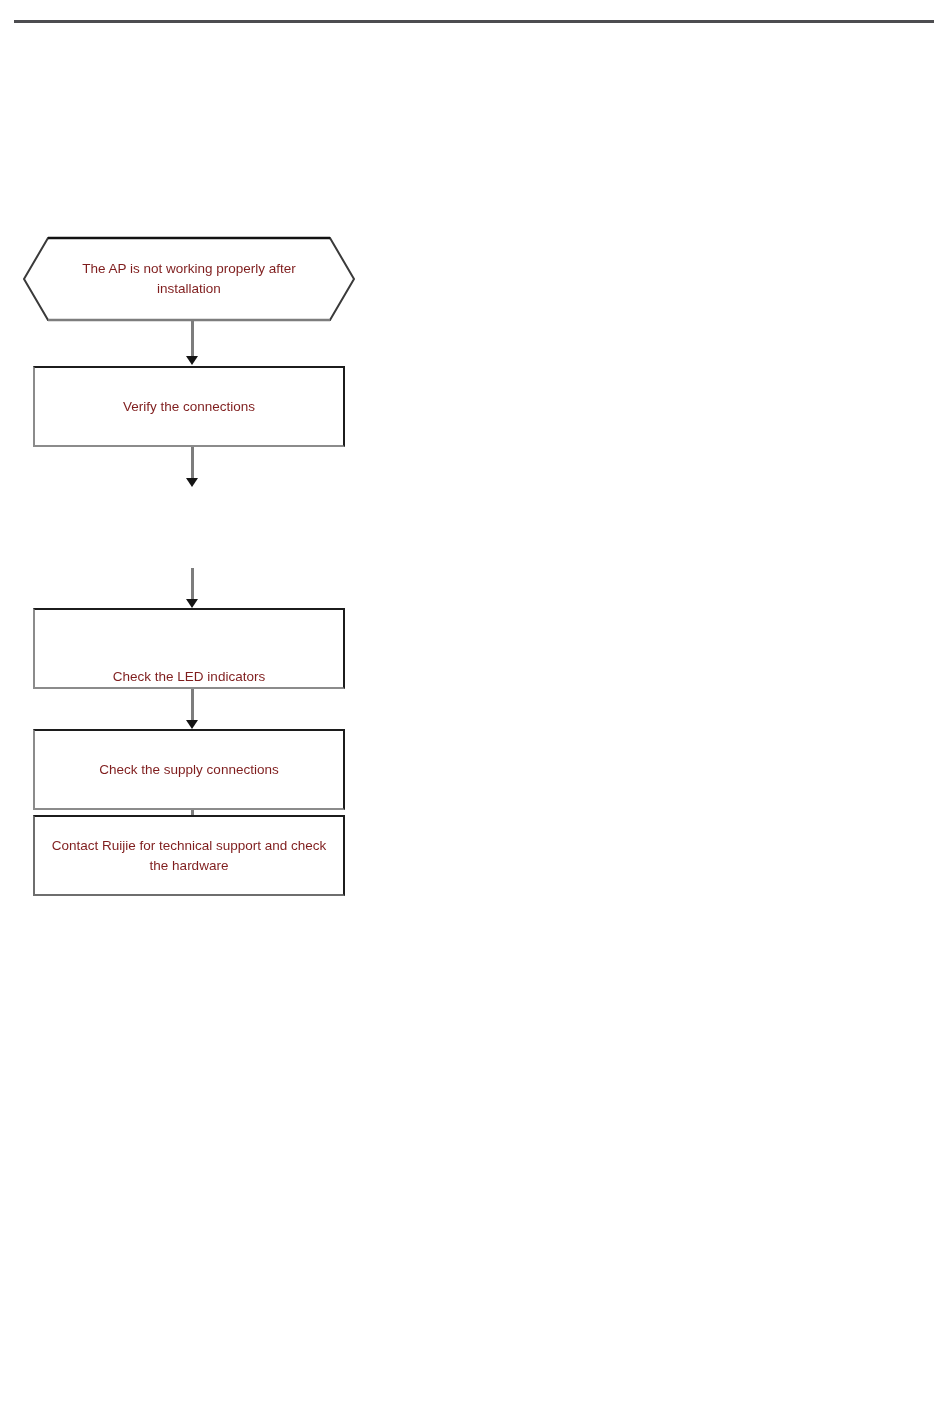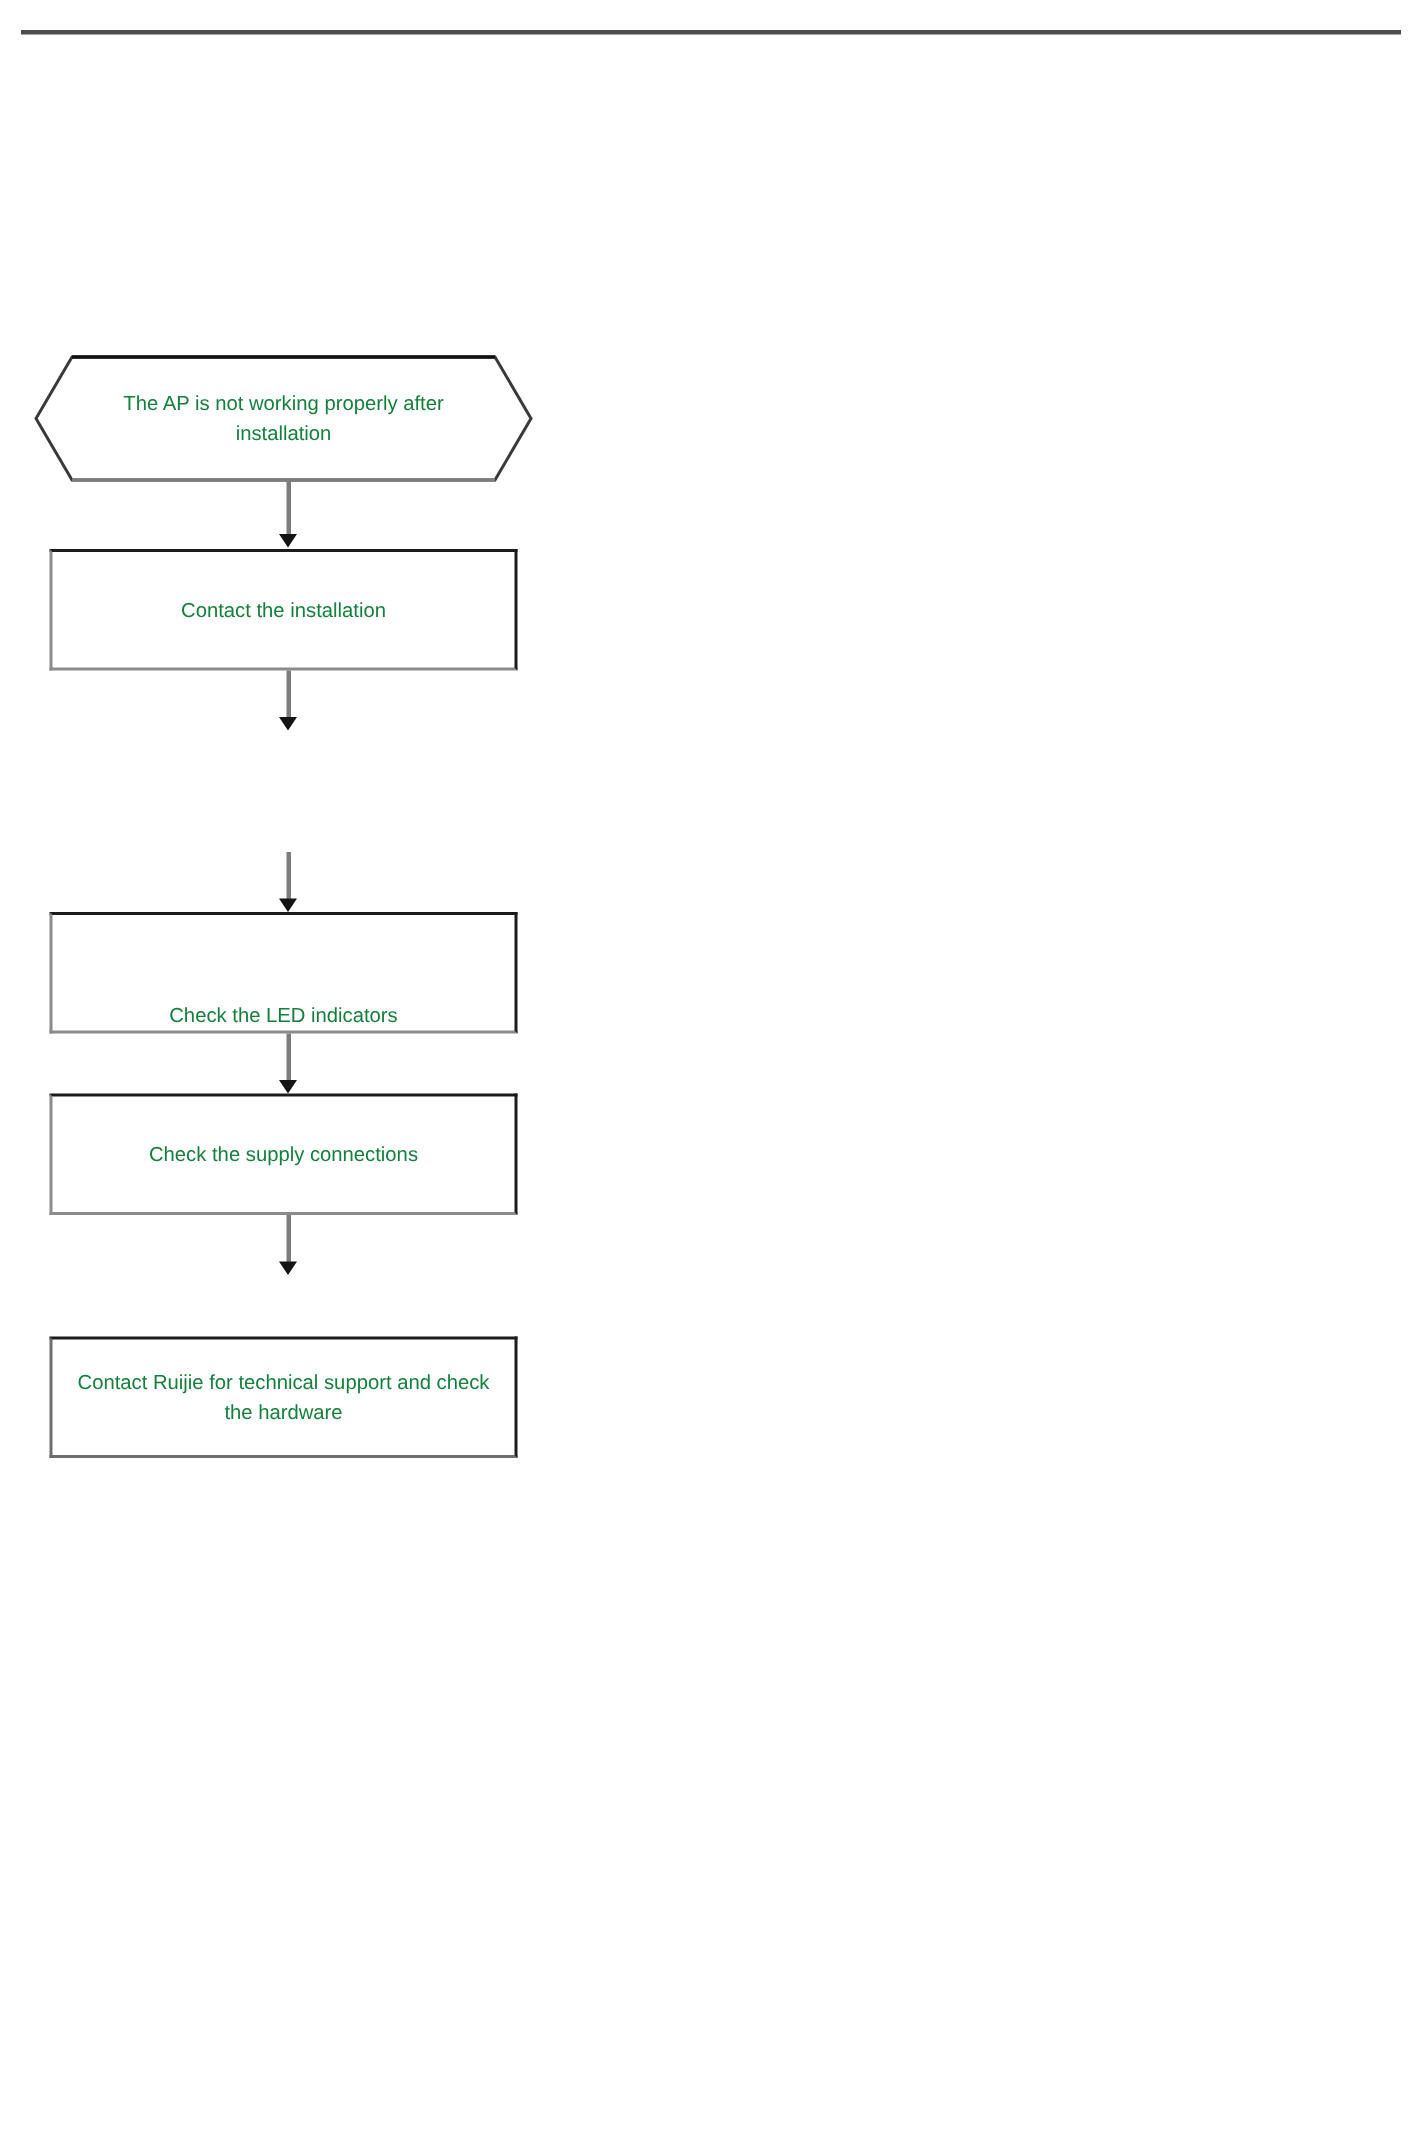--- a/index.html
+++ b/index.html
@@ -41,21 +41,21 @@
     height: 1419px;
   }
 
   .node {
     position: absolute;
     box-sizing: border-box;
     display: flex;
     align-items: center;
     justify-content: center;
     text-align: center;
-    color: #15803d;
+    color: #7f1d1d;
     font-size: 13.5px;
     line-height: 1.45;
     background: #ffffff;
   }
 
   
   .node-hex {
     left: 22px;
     top: 236px;
     width: 334px;
@@ -136,21 +136,21 @@
       </svg>
       <span class="node-label">The AP is not working properly after installation</span>
     </div>
 
     <div class="connector" style="top:320px; height:46px;">
       <div class="stem" style="height:37px;"></div>
       <div class="head" style="top:36px;"></div>
     </div>
 
     <div class="node node-rect" style="top:366px;">
-      <span class="node-label">Contact the installation</span>
+      <span class="node-label">Verify the connections</span>
     </div>
 
     <div class="connector" style="top:447px; height:41px;">
       <div class="stem" style="height:32px;"></div>
       <div class="head" style="top:31px;"></div>
     </div>
 
 
     <div class="connector" style="top:568px; height:41px;">
       <div class="stem" style="height:32px;"></div>
@@ -168,18 +168,18 @@
 
     <div class="node node-rect" style="top:729px;">
       <span class="node-label">Check the supply connections</span>
     </div>
 
     <div class="connector" style="top:810px; height:41px;">
       <div class="stem" style="height:32px;"></div>
       <div class="head" style="top:31px;"></div>
     </div>
 
-    <div class="node node-rect shade-dark" style="top:891px;">
+    <div class="node node-rect shade-dark" style="top:815px;">
       <span class="node-label">Contact Ruijie for technical support and check the hardware</span>
     </div>
 
   </div>
 </div>
 
 </body></html>

